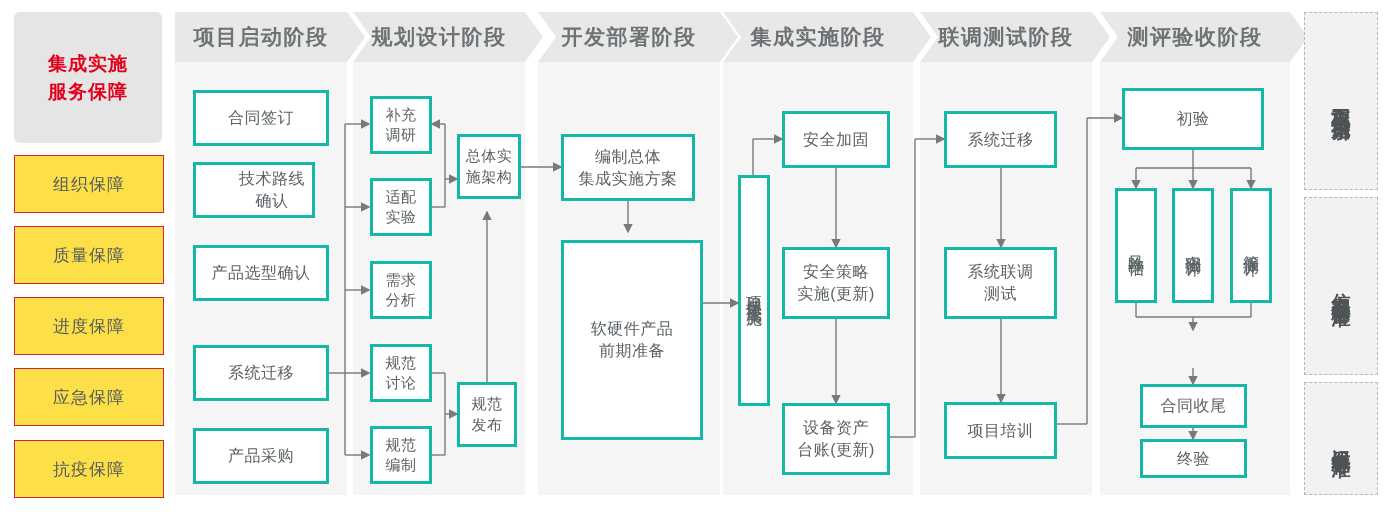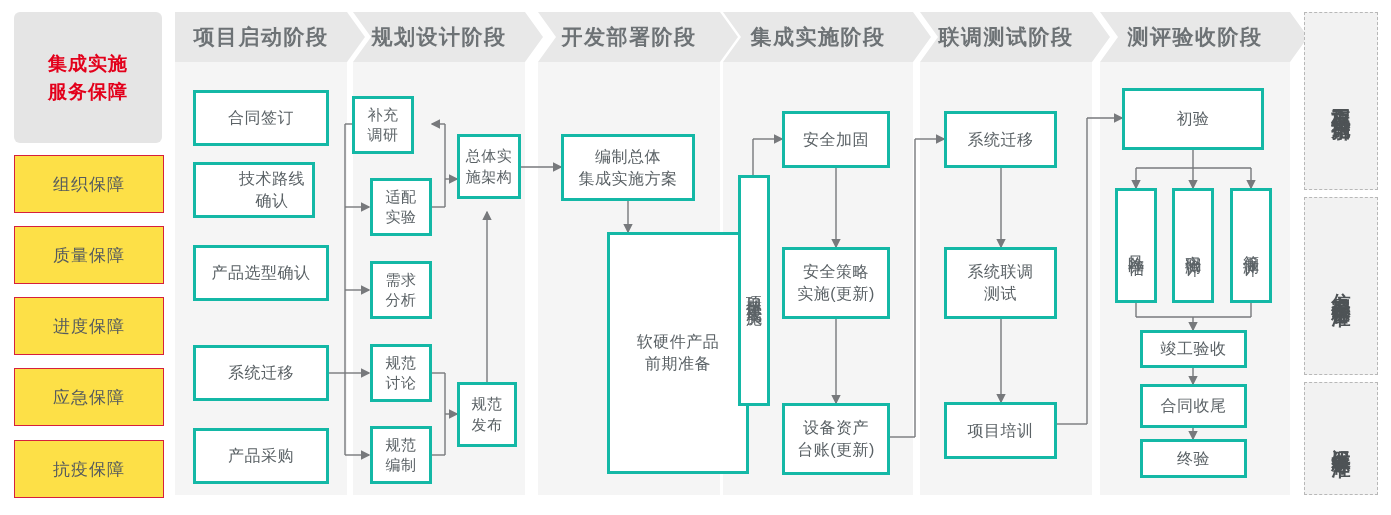--- a/index.html
+++ b/index.html
@@ -247,21 +247,21 @@
   <div class="node" style="left:193px;top:245px; width:136px;height:56px;">
       <span>产品选型确认</span>
     </div>
   <div class="node" style="left:193px;top:345px; width:136px;height:56px;">
       <span>系统迁移</span>
     </div>
   <div class="node" style="left:193px;top:428px; width:136px;height:56px;">
       <span>产品采购</span>
     </div>
 
-  <div class="node sm" style="left:352px;top:96px;  width:62px;height:58px;">
+  <div class="node sm" style="left:370px;top:96px;  width:62px;height:58px;">
       <span>补充<br>调研</span>
     </div>
   <div class="node sm" style="left:370px;top:178px; width:62px;height:58px;">
       <span>适配<br>实验</span>
     </div>
   <div class="node sm" style="left:370px;top:261px; width:62px;height:58px;">
       <span>需求<br>分析</span>
     </div>
   <div class="node sm" style="left:370px;top:344px; width:62px;height:58px;">
       <span>规范<br>讨论</span>
@@ -272,21 +272,21 @@
   <div class="node sm" style="left:457px;top:134px; width:64px;height:65px;">
       <span>总体实<br>施架构</span>
     </div>
   <div class="node sm" style="left:457px;top:382px; width:60px;height:65px;">
       <span>规范<br>发布</span>
     </div>
 
   <div class="node" style="left:561px;top:134px; width:134px;height:67px;">
       <span>编制总体<br>集成实施方案</span>
     </div>
-  <div class="node" style="left:561px;top:232px; width:142px;height:242px;margin-left:46px;">
+  <div class="node" style="left:561px;top:240px; width:142px;height:200px;">
       <span>软硬件产品<br>前期准备</span>
     </div>
 
   <div class="node vert" style="left:738px;top:175px; width:32px;height:231px;">
       <span>项目整体集成实施</span>
     </div>
   <div class="node" style="left:782px;top:111px; width:108px;height:57px;">
       <span>安全加固</span>
     </div>
   <div class="node" style="left:782px;top:247px; width:108px;height:72px;">
@@ -311,23 +311,20 @@
     </div>
   <div class="node vert" style="left:1115px;top:188px; width:42px;height:115px;">
       <span>风险评估</span>
     </div>
   <div class="node vert" style="left:1172px;top:188px; width:42px;height:115px;">
       <span>密码测评</span>
     </div>
   <div class="node vert" style="left:1230px;top:188px; width:42px;height:115px;">
       <span>等保测评</span>
     </div>
-  <div class="node" style="left:1140px;top:330px; width:107px;height:38px;">
-      <span>竣工验收</span>
-    </div>
   <div class="node" style="left:1140px;top:384px; width:107px;height:44px;">
       <span>合同收尾</span>
     </div>
   <div class="node" style="left:1140px;top:439px; width:107px;height:39px;">
       <span>终验</span>
     </div>
 
   <div class="std" style="top:12px;height:178px;">
     <span class="vtext">工程项目实施指引</span>
   </div>

